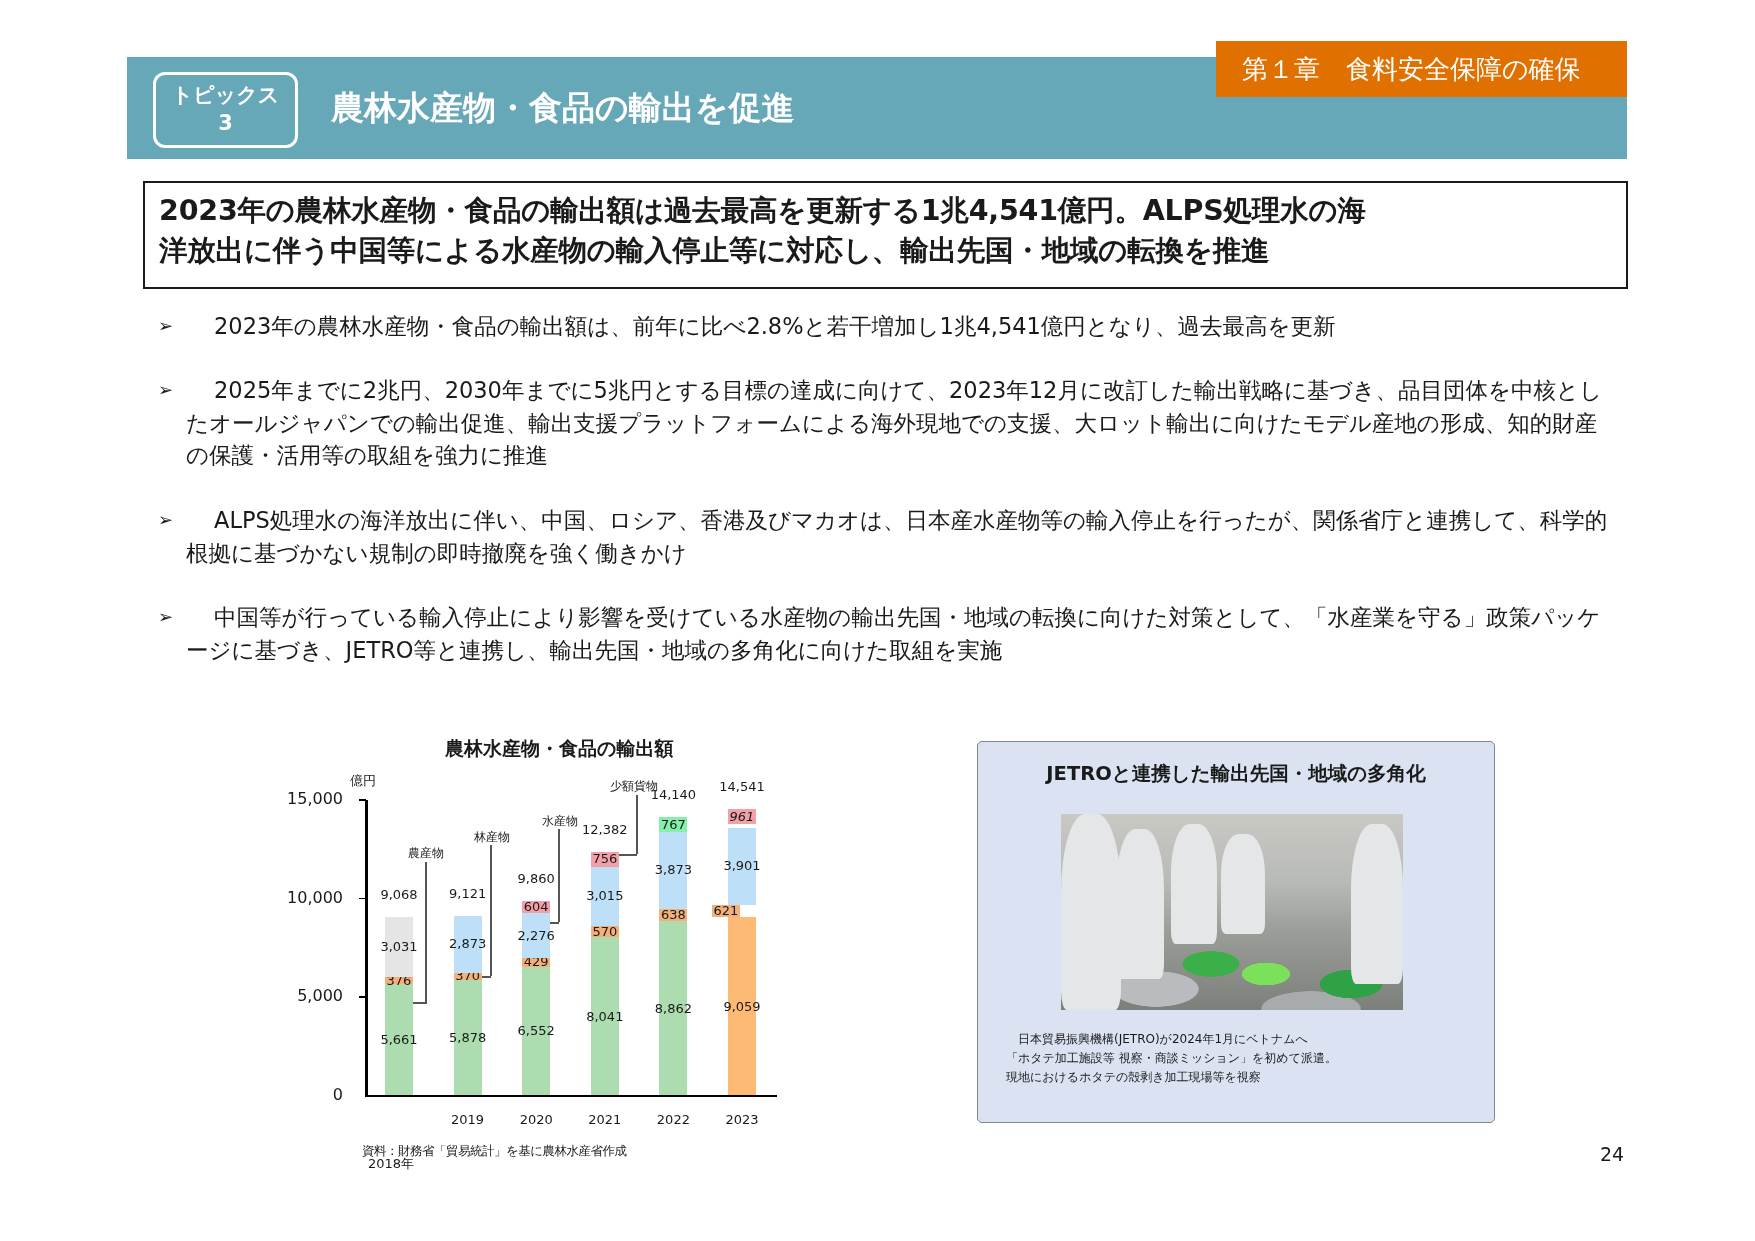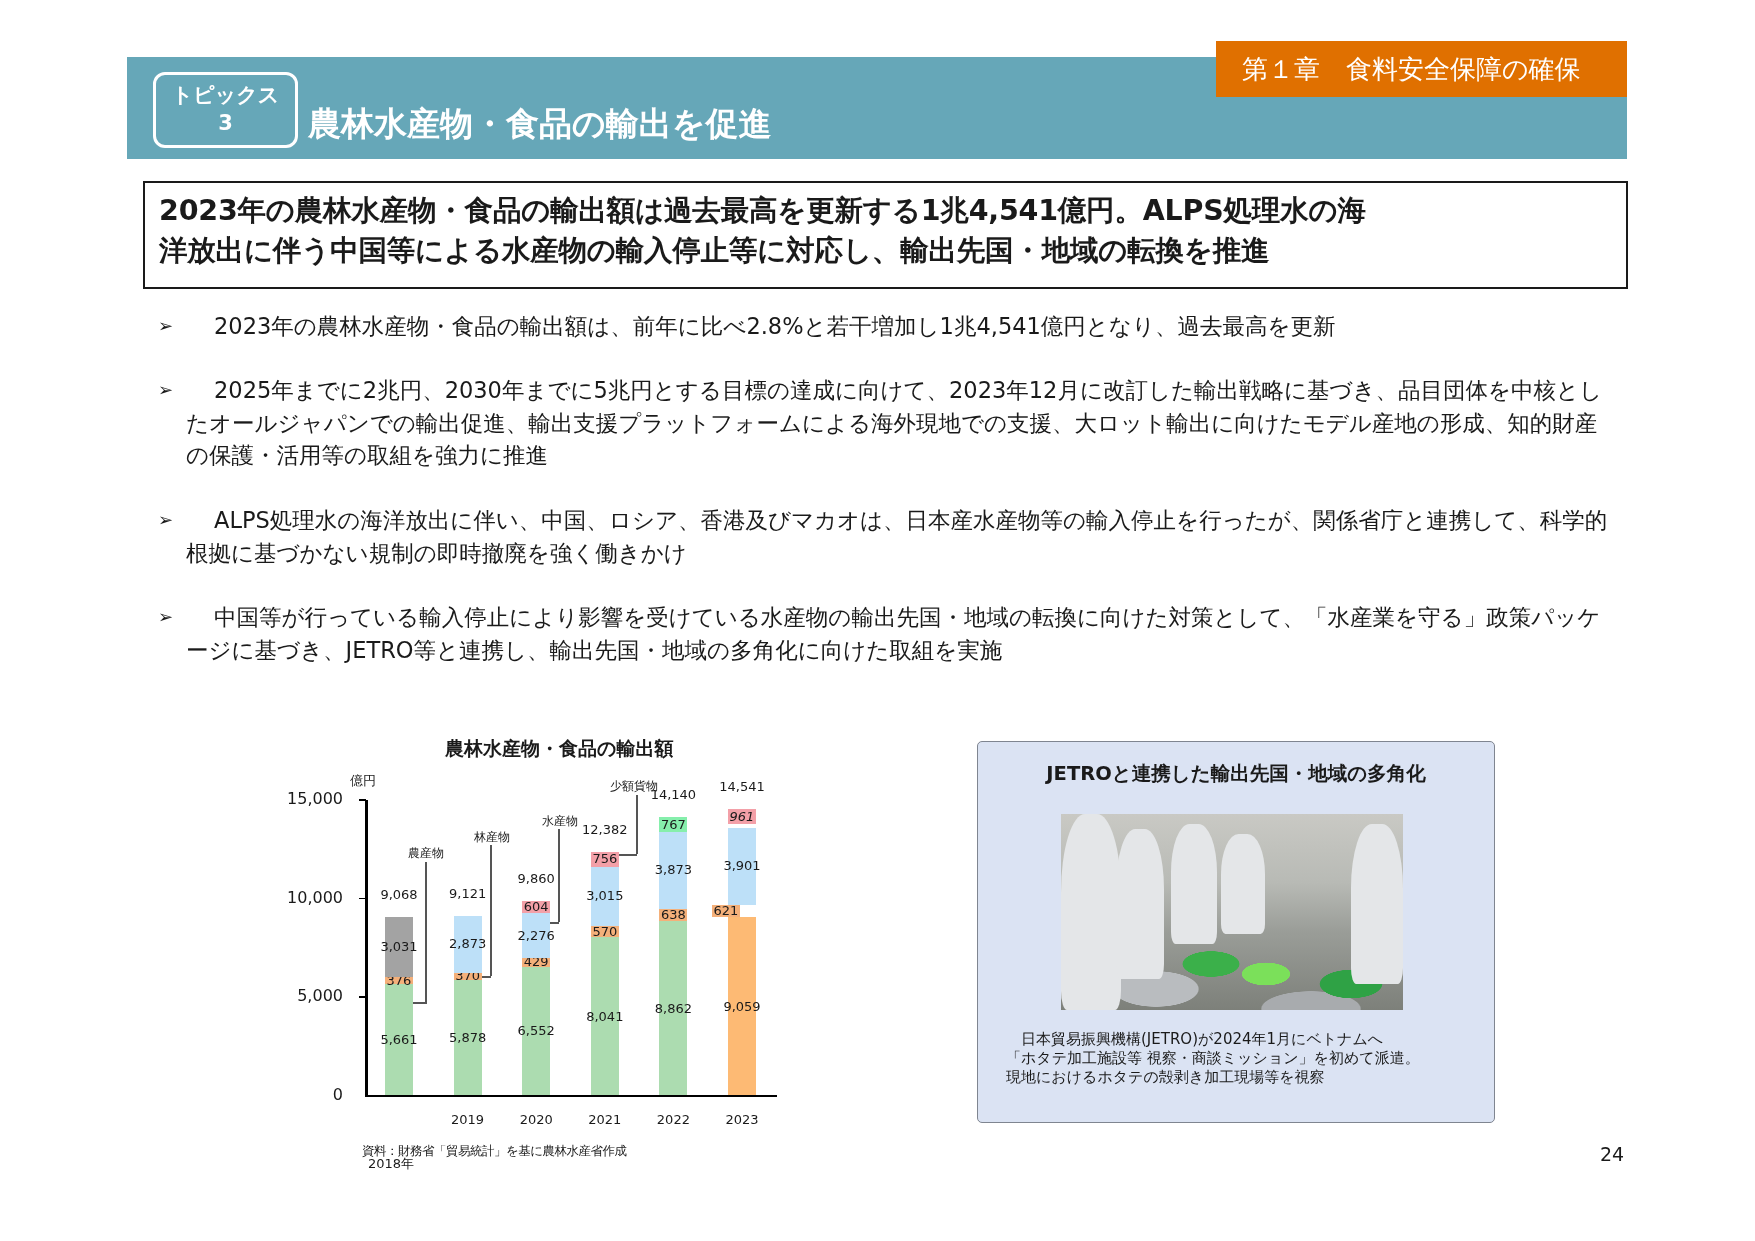--- a/index.html
+++ b/index.html
@@ -2,21 +2,21 @@
 <html><head>
 <meta charset="utf-8">
 <style>
   * { box-sizing: border-box; margin: 0; padding: 0; }
   html, body { width: 1755px; height: 1241px; background: #ffffff; overflow: hidden; }
   body { position: relative; font-family: "DejaVu Sans", "Liberation Sans", sans-serif; color: #1a1a1a; }
 
   
   .header-band { position: absolute; left: 127px; top: 57px; width: 1500px; height: 102px; background: #66a7b8; }
   .topics-box { position: absolute; left: 153px; top: 72px; width: 145px; height: 76px; border: 3px solid #ffffff; border-radius: 12px; color: #ffffff; text-align: center; font-weight: bold; font-size: 21px; line-height: 28px; padding-top: 6px; }
-  .header-title { position: absolute; left: 308px; top: 88px; color: #ffffff; font-weight: bold; font-size: 33px; line-height: 40px; white-space: nowrap; margin-top: 16px; }
+  .header-title { position: absolute; left: 331px; top: 88px; color: #ffffff; font-weight: bold; font-size: 33px; line-height: 40px; white-space: nowrap; }
   .chapter-box { position: absolute; left: 1216px; top: 41px; width: 411px; height: 56px; background: #e07000; color: #ffffff; font-size: 26px; line-height: 56px; padding-left: 26px; white-space: nowrap; }
 
   
   .summary-box { position: absolute; left: 143px; top: 181px; width: 1485px; height: 108px; border: 2px solid #1a1a1a; padding: 8px 14px; }
   .summary-line { font-weight: bold; font-size: 28.5px; line-height: 40px; white-space: nowrap; letter-spacing: -0.2px; }
 
   
   .bullet { position: absolute; left: 158px; width: 1460px; font-size: 22.5px; line-height: 32.5px; }
   .bullet .marker { position: absolute; left: 0; top: 0; font-size: 18px; }
   .bullet .text { padding-left: 28px; text-indent: 28px; }
@@ -41,21 +41,21 @@
   .jetro-title { position: absolute; left: 0; right: 0; top: 18px; text-align: center; font-weight: bold; font-size: 19.5px; }
   .jetro-photo { position: absolute; left: 83px; top: 72px; width: 342px; height: 196px; overflow: hidden;
     background:
       radial-gradient(ellipse 40px 18px at 150px 150px, #3bb04a 0 70%, transparent 72%),
       radial-gradient(ellipse 34px 16px at 205px 160px, #7be05a 0 70%, transparent 72%),
       radial-gradient(ellipse 44px 20px at 290px 170px, #2fa245 0 70%, transparent 72%),
       radial-gradient(ellipse 60px 25px at 95px 175px, #b9bcbf 0 70%, transparent 72%),
       radial-gradient(ellipse 70px 25px at 250px 195px, #a8abae 0 70%, transparent 72%),
       linear-gradient(180deg, #c9c9c4 0%, #b8bab5 35%, #9a9d98 60%, #7d807a 100%); }
   .jetro-photo .person { position: absolute; background: #e4e6e8; border-radius: 40% 40% 10% 10%; }
-  .jetro-caption { position: absolute; left: 28px; top: 288px; font-size: 15px; line-height: 19px; white-space: nowrap; }
+  .jetro-caption { position: absolute; left: 28px; top: 288px; font-size: 12px; line-height: 19px; white-space: nowrap; }
 
   .page-number { position: absolute; left: 1600px; top: 1143px; font-size: 19px; }
 </style>
 </head>
 <body>
 
 <div class="header-band"></div>
 <div class="topics-box">
   <div>トピックス</div>
   <div>3</div>
@@ -94,21 +94,21 @@
     <div class="tick" style="top: 897.667px;"></div>
     <div class="tick-label" style="left: 273px; top: 887.667px;">10,000</div>
     <div class="tick" style="top: 799px;"></div>
     <div class="tick-label" style="left: 273px; top: 789px;">15,000</div>
     <div class="seg" style="position: absolute; left: 385px; width: 28px; top: 984.29px; height: 111.71px; background: rgb(172, 220, 176);">
       <div class="seg-label">5,661</div>
     </div>
     <div class="seg" style="position: absolute; left: 385px; width: 28px; top: 976.87px; height: 7.41973px; background: rgb(244, 176, 122);">
       <div class="seg-label">376</div>
     </div>
-    <div class="seg" style="position: absolute; left: 385px; width: 28px; top: 917.058px; height: 59.8117px; background: #a3a3a3;">
+    <div class="seg" style="position: absolute; left: 385px; width: 28px; top: 917.058px; height: 59.8117px; background: #e5e5e5;">
       <div class="seg-label">3,031</div>
     </div>
     <div class="total-label" style="left: 364px; top: 887.058px;">9,068</div>
     <div class="x-label" style="left: 356px; margin-top: 43px;">2018年</div>
     <div class="seg" style="position: absolute; left: 453.6px; width: 28px; top: 980.007px; height: 115.993px; background: rgb(172, 220, 176);">
       <div class="seg-label">5,878</div>
     </div>
     <div class="seg" style="position: absolute; left: 453.6px; width: 28px; top: 972.706px; height: 7.30133px; background: rgb(244, 176, 122);">
       <div class="seg-label">370</div>
     </div>

